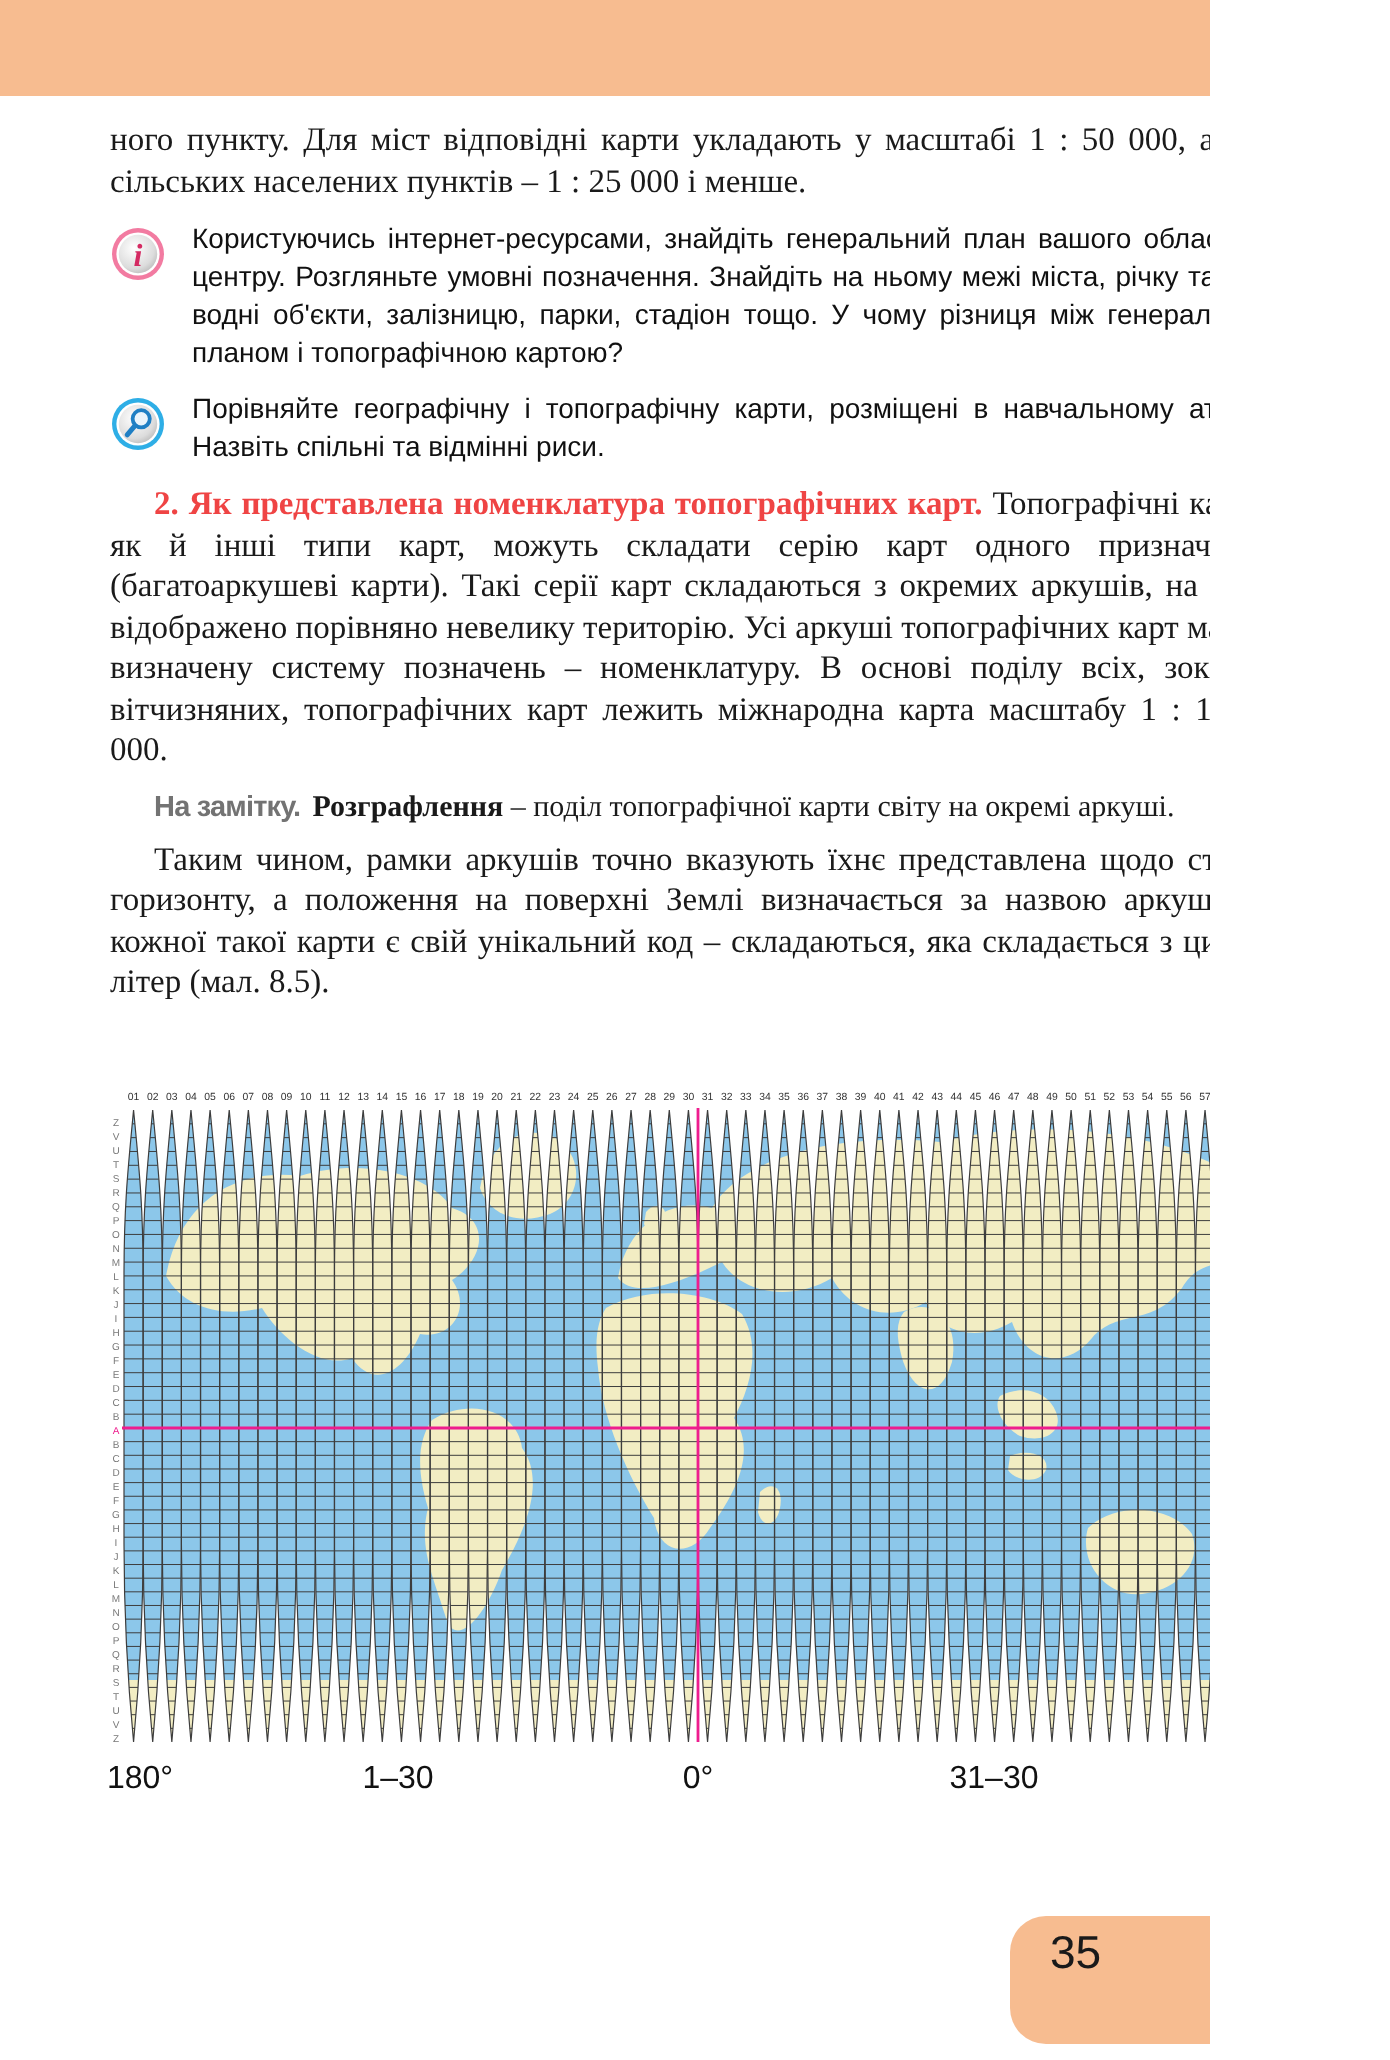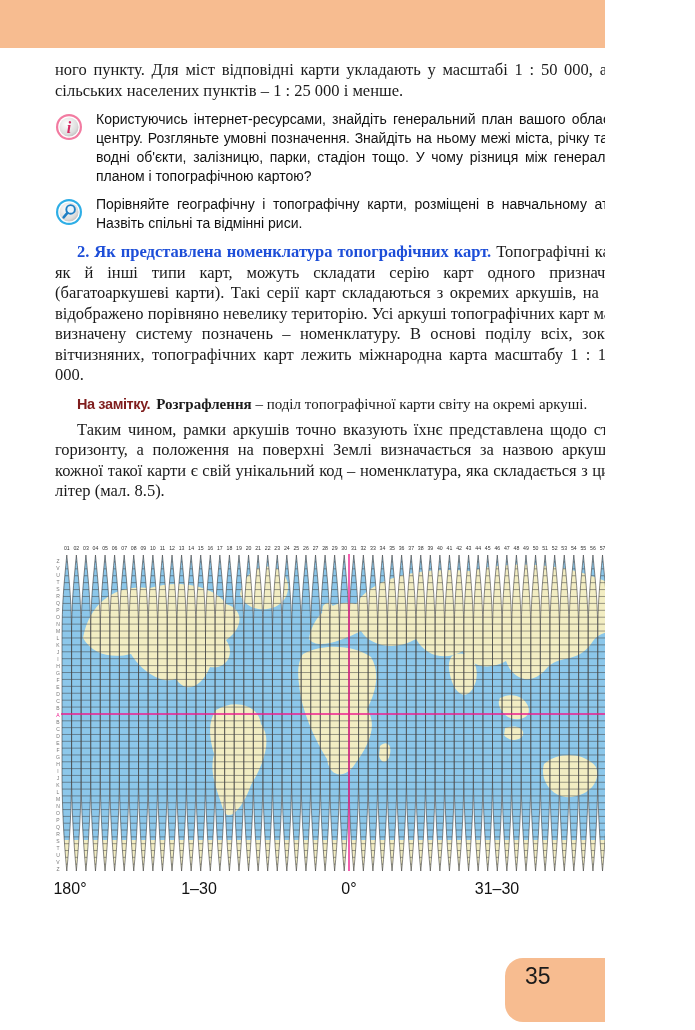--- a/index.html
+++ b/index.html
@@ -13,25 +13,25 @@
   .photo::after{content:"";position:absolute;inset:0;
       background:repeating-linear-gradient(115deg,rgba(255,255,255,.14) 0 6px,rgba(0,0,0,.08) 6px 11px);}
   .side-accent{position:absolute;left:648px;top:218px;width:47px;height:198px;
       background:linear-gradient(180deg,#f5ac7c 0%,#f8c9a4 45%,#ffffff 100%);}
   .content{position:absolute;left:55px;top:60px;width:583px;font-size:16.5px;line-height:20.5px;text-align:justify;}
   .content p{margin:0;}
   .indent{text-indent:22px;}
   .activity{display:flex;gap:13px;align-items:flex-start;margin-top:9px;
       font-family:"Liberation Sans",sans-serif;font-size:14px;line-height:19px;color:#111;}
   .activity .icn{flex:0 0 28px;margin-top:3px;}
-  .sec-head{font-weight:bold;color:#1d4ed8;}
+  .sec-head{font-weight:bold;color:#ef4444;}
   .section-para{margin-top:9px !important;}
   .para3{margin-top:0 !important;}
   .note{margin-top:8px !important;padding-left:22px;font-size:15px;line-height:20px;text-align:left;}
-  .note-label{font-family:"Liberation Sans",sans-serif;font-weight:bold;color:#7f1d1d;
+  .note-label{font-family:"Liberation Sans",sans-serif;font-weight:bold;color:#737373;
       letter-spacing:-0.4px;margin-right:6px;font-size:14.5px;}
   .para4{margin-top:6px !important;}
   .run-n{font-style:normal}.run-i{}.run-bi{font-weight:bold}
   .map-figure{position:absolute;left:0;top:538px;width:695px;height:365px;}
   .caption{position:absolute;left:48px;top:906px;width:600px;text-align:center;
       font-family:"Liberation Sans",sans-serif;font-size:13.5px;line-height:18px;color:#222;}
   .page-tab{position:absolute;right:0;top:958px;width:100px;height:64px;background:#f7bc90;
       border-radius:18px 0 0 18px;}
   .page-num{position:absolute;left:20px;top:5px;font-family:"Liberation Sans",sans-serif;
       font-size:23px;color:#1a1a1a;}
@@ -86,21 +86,21 @@
         </svg>
       </span>
       <span>Порівняйте географічну і топографічну карти, розміщені в навчальному атласі. Назвіть спільні та відмінні риси.</span>
     </div>
 
     <p class="indent section-para"><span class="sec-head">2. Як представлена номенклатура топографічних карт.</span><span><span class="run-n"> Топографічні карти, як й інші типи карт, можуть складати серію карт одного призначення (</span><span class="run-i">багатоаркушеві карти</span><span class="run-n">). Такі серії карт складаються з окремих аркушів, на яких відображено порівняно невелику територію. Усі аркуші топографічних карт мають визначену систему позначень – </span><span class="run-i">номенклатуру</span><span class="run-n">. В основі поділу всіх, зокрема вітчизняних, топографічних карт лежить міжнародна карта масштабу 1 : 1 000 000.</span></span></p>
 
 
     <p class="note"><span class="note-label">На замітку.</span><span><span class="run-bi">Розграфлення</span><span class="run-n"> – поділ топографічної карти світу на окремі аркуші.</span></span></p>
 
-    <p class="indent para4"><span class="run-n">Таким чином, рамки аркушів точно вказують їхнє представлена щодо сторін горизонту, а положення на поверхні Землі визначається за назвою аркуша. У кожної такої карти є свій унікальний код – </span><span class="run-i">номенклатура</span><span class="run-n">, яка складається з цифр і літер (мал. 8.5).</span></p>
+    <p class="indent para4"><span class="run-n">Таким чином, рамки аркушів точно вказують їхнє представлена щодо сторін горизонту, а положення на поверхні Землі визначається за назвою аркуша. У кожної такої карти є свій унікальний код – </span><span class="run-i">складаються</span><span class="run-n">, яка складається з цифр і літер (мал. 8.5).</span></p>
 
   </div>
 
   <div class="map-figure">
     <svg width="695" height="365" viewBox="0 0 695 365">
         <defs>
           <clipPath id="gclip">
             <path d="M66.78333333333333,17 C63.913333333333334,47 62,65 62,100 L62,234 C62,269 63.913333333333334,303 66.78333333333333,333 C69.65333333333334,303 71.56666666666666,269 71.56666666666666,234 L71.56666666666666,100 C71.56666666666666,65 69.65333333333334,47 66.78333333333333,17 Z"></path>
             <path d="M76.35,17 C73.47999999999999,47 71.56666666666666,65 71.56666666666666,100 L71.56666666666666,234 C71.56666666666666,269 73.47999999999999,303 76.35,333 C79.22,303 81.13333333333333,269 81.13333333333333,234 L81.13333333333333,100 C81.13333333333333,65 79.22,47 76.35,17 Z"></path>
             <path d="M85.91666666666666,17 C83.04666666666665,47 81.13333333333333,65 81.13333333333333,100 L81.13333333333333,234 C81.13333333333333,269 83.04666666666665,303 85.91666666666666,333 C88.78666666666666,303 90.69999999999999,269 90.69999999999999,234 L90.69999999999999,100 C90.69999999999999,65 88.78666666666666,47 85.91666666666666,17 Z"></path>

